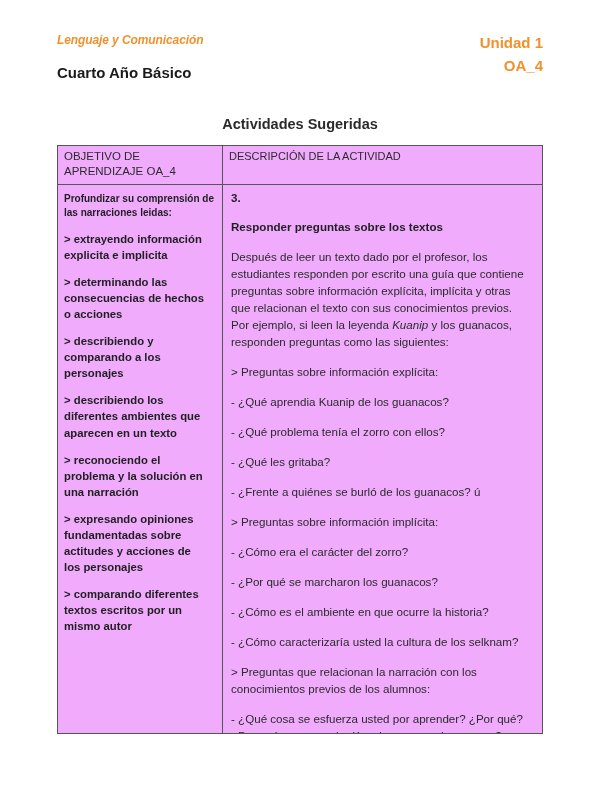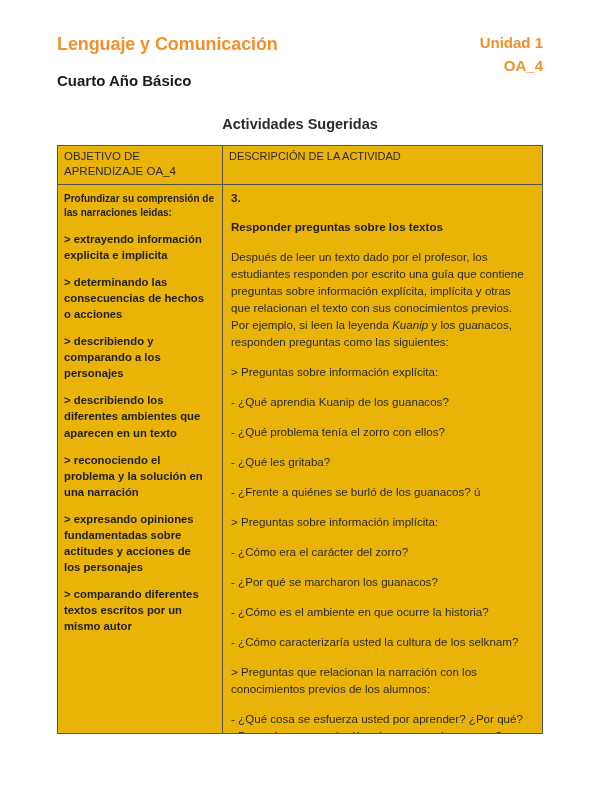--- a/index.html
+++ b/index.html
@@ -35,26 +35,27 @@
   .header-left {
     display: flex;
     flex-direction: column;
   }
   .header-right {
     display: flex;
     flex-direction: column;
     align-items: flex-end;
   }
   .subject-title {
-    font-size: 18px;
+    font-size: 12px;
     font-weight: bold;
     color: #f0912b;
     line-height: 1.28;
     letter-spacing: -0.1px;
     white-space: nowrap;
+    font-style: italic;
   }
   .grade-title {
     font-size: 15px;
     font-weight: bold;
     color: #1a1a1a;
     line-height: 1.32;
     margin-top: 15px;
     white-space: nowrap;
   }
   .unit-title {
@@ -90,21 +91,21 @@
     position: absolute;
     left: 57px;
     top: 145px;
     width: 486px;
     height: 589px;
     box-sizing: border-box;
     border: 1px solid #555;
     display: flex;
     flex-direction: column;
     overflow: hidden;
-    background: #eab308;
+    background: #f0abfc;
   }
   .table-head {
     display: flex;
     border-bottom: 1px solid #555;
     flex: 0 0 auto;
   }
   .table-body {
     display: flex;
     flex: 1 1 auto;
     min-height: 0;

